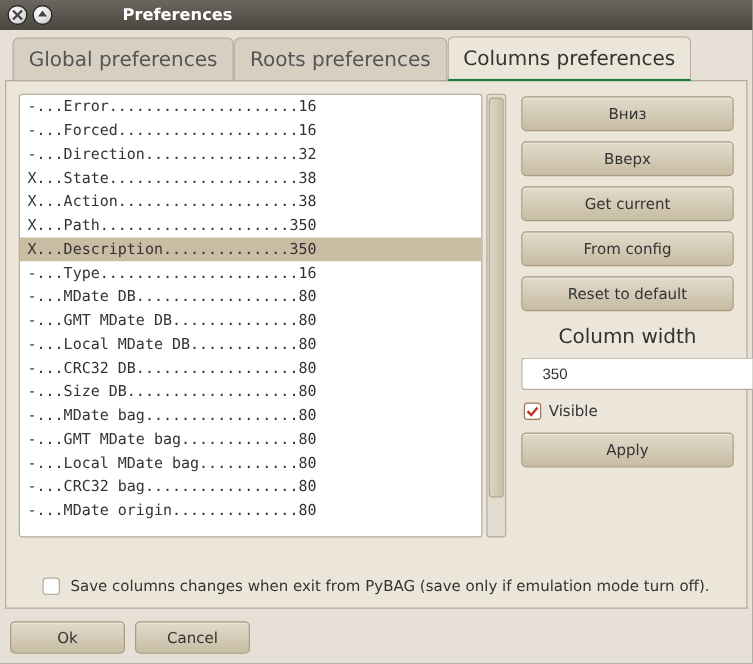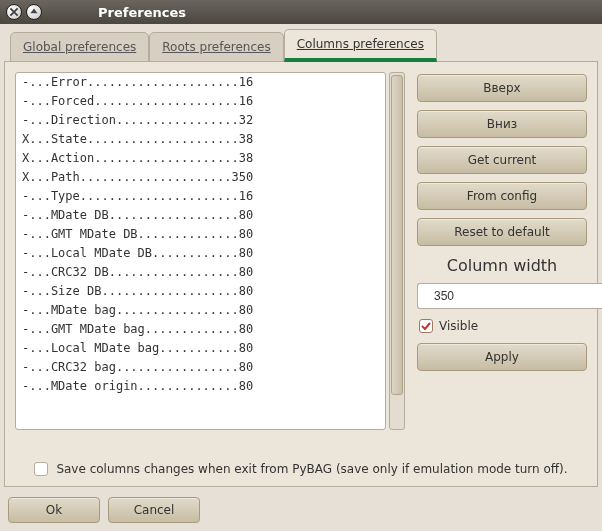--- a/index.html
+++ b/index.html
@@ -52,32 +52,31 @@
     display: flex;
     align-items: flex-end;
     padding-left: 6px;
     position: relative;
     border-bottom: 1px solid #b4ac9c;
   }
   .tab {
     padding: 7px 12px 7px 12px;
     border-top-left-radius: 5px;
     border-top-right-radius: 5px;
-    font-size: 12px;
+    font-size: 16px;
     margin-right: 0px;
     cursor: default;
     position: relative;
     top: 1px;
     background: #d6cfc2;
     border: 1px solid #b4ac9c;
-    text-decoration: underline;
   }
   .tab.active {
     background: #ece6da;
-    border-bottom: 4px solid #15803d;
+    border-bottom: 2px solid #15803d;
     z-index: 2;
   }
   .tab:not(.active) {
     border-bottom: 1px solid #b4ac9c;
     color: #555;
   }
   
   .tabcontent {
     flex: 1;
     background: #ece6da;
@@ -256,40 +255,41 @@
   <div class="tabcontent">
     <div class="row-main">
       <div class="listwrap">
         <div class="listbox" id="listbox">
             <div class="item">-...Error.....................16</div>
             <div class="item">-...Forced....................16</div>
             <div class="item">-...Direction.................32</div>
             <div class="item">X...State.....................38</div>
             <div class="item">X...Action....................38</div>
             <div class="item">X...Path.....................350</div>
+            <div class="item selected">X...Description..............350</div>
             <div class="item">-...Type......................16</div>
             <div class="item">-...MDate DB..................80</div>
             <div class="item">-...GMT MDate DB..............80</div>
             <div class="item">-...Local MDate DB............80</div>
             <div class="item">-...CRC32 DB..................80</div>
             <div class="item">-...Size DB...................80</div>
             <div class="item">-...MDate bag.................80</div>
             <div class="item">-...GMT MDate bag.............80</div>
             <div class="item">-...Local MDate bag...........80</div>
             <div class="item">-...CRC32 bag.................80</div>
             <div class="item">-...MDate origin..............80</div>
           </div>
         <div class="scrollbar">
           <div class="thumb"></div>
         </div>
       </div>
 
       <div class="side">
+        <div class="btn">Вниз</div>
         <div class="btn">Вверх</div>
-        <div class="btn">Вниз</div>
         <div class="btn">Get current</div>
         <div class="btn">From config</div>
         <div class="btn">Reset to default</div>
         <div class="side-label">Column width</div>
         <div class="spinbox">
           <input type="text" value="350" style="">
           <div class="spin-btns">
             <div>▴</div>
             <div>▾</div>
           </div>

